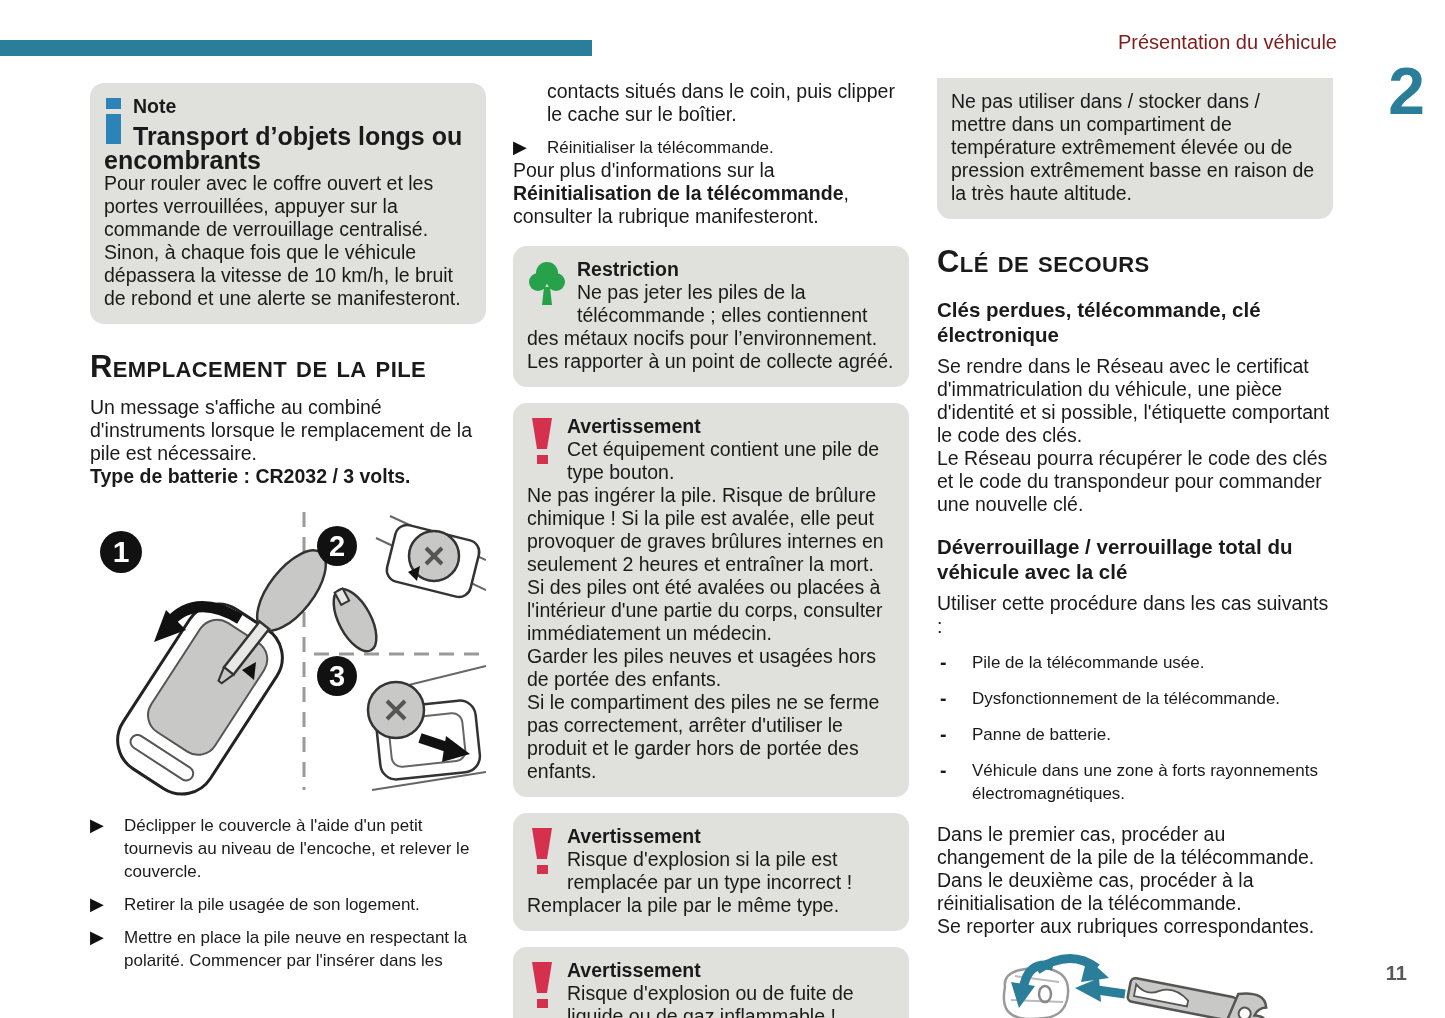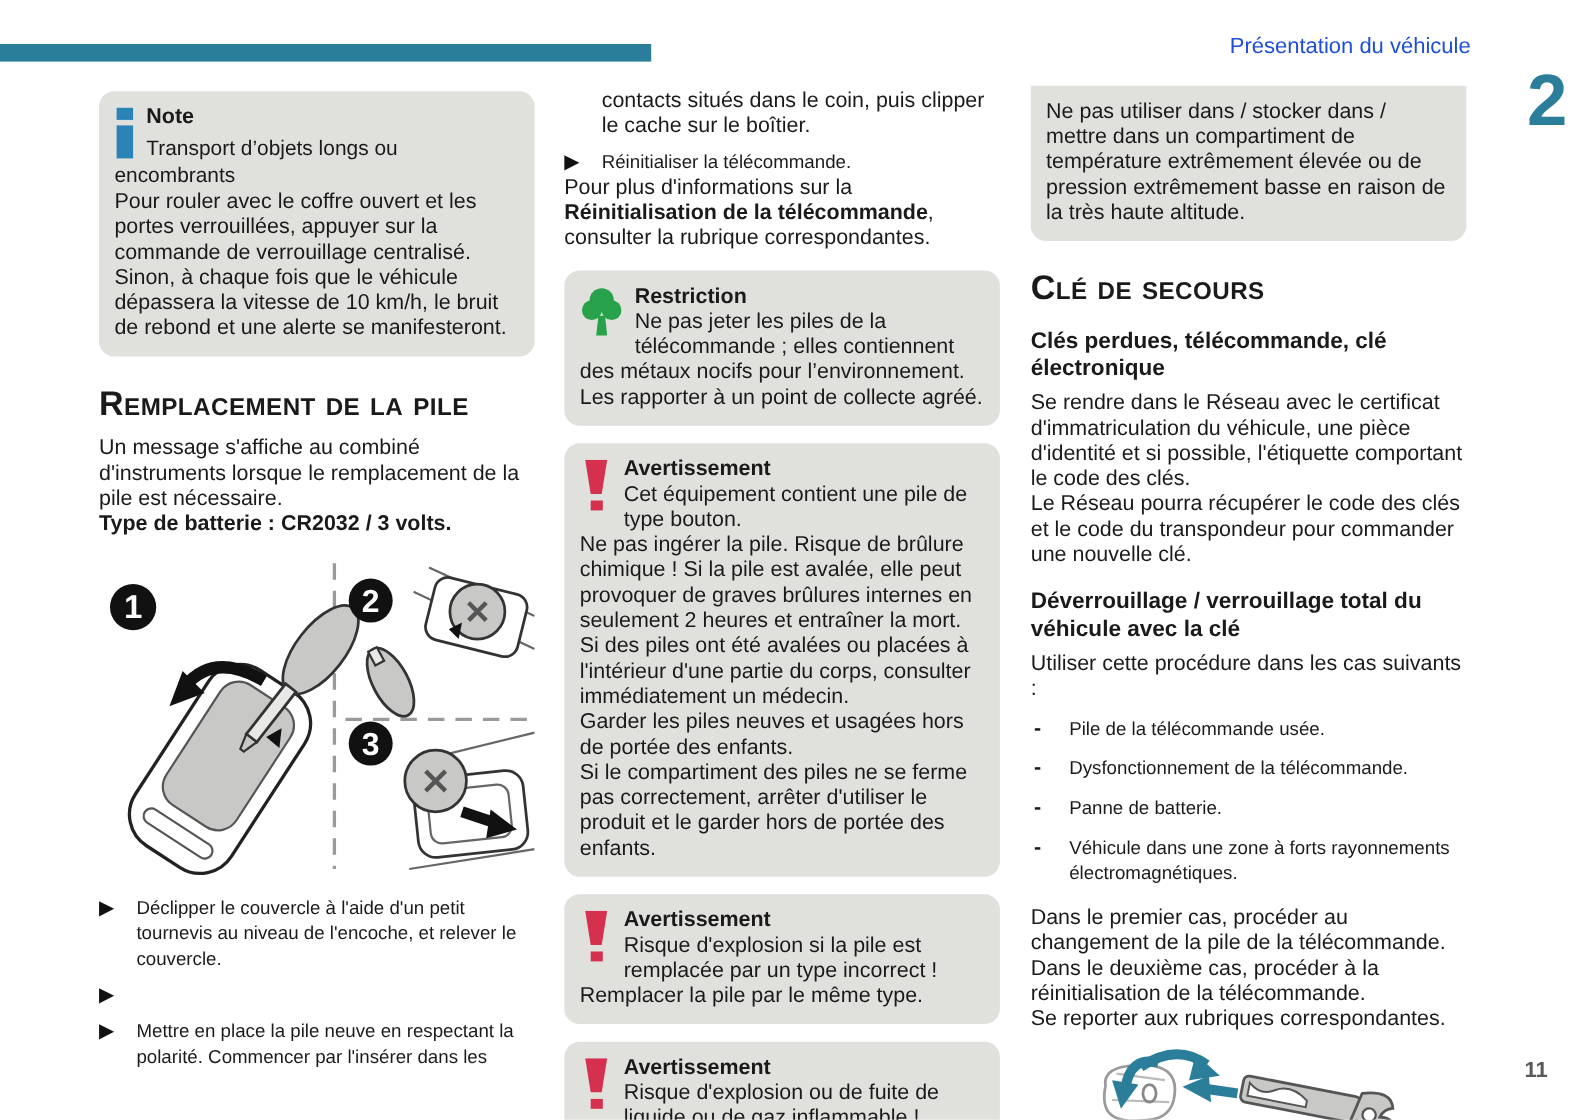--- a/index.html
+++ b/index.html
@@ -2,40 +2,40 @@
 <html><head>
 <meta charset="utf-8">
 <style>
   html,body{margin:0;padding:0;}
   body{
     width:1445px;height:1018px;position:relative;background:#ffffff;
     font-family:"Liberation Sans", sans-serif;color:#1a1a1a;overflow:hidden;
   }
   
   .topbar{position:absolute;left:0;top:40px;width:592px;height:16px;background:#2b7e99;}
-  .header-title{position:absolute;top:31px;right:108px;font-size:20px;color:#1d4ed8;}
+  .header-title{position:absolute;top:31px;right:108px;font-size:20px;color:#7f1d1d;}
   .chapter-num{position:absolute;top:58px;right:20px;font-size:66px;font-weight:bold;color:#2b7e99;line-height:1;}
   .pagenum{position:absolute;right:38px;top:962px;font-size:20px;font-weight:bold;color:#595959;}
 
   
   .col{position:absolute;top:80px;width:396px;}
   #col1{left:90px;} #col2{left:513px;} #col3{left:937px;}
 
   
   .gbox{background:#e0e0dc;border-radius:14px;padding:12px 14px 14px 14px;}
   .gbox.cut-bottom{border-radius:14px 14px 0 0;padding-bottom:8px;}
   .gbox.cut-top{border-radius:0 0 14px 14px;}
   .gbox::after{content:"";display:block;clear:both;}
 
   .box-icon{float:left;margin:3px 12px 4px 2px;}
   .icon-info .dot{display:block;width:15px;height:11px;background:#2b83b8;margin-bottom:5px;}
   .icon-info .stem{display:block;width:15px;height:30px;background:#2b83b8;}
 
   .box-title{font-weight:bold;font-size:19.5px;line-height:23px;}
-  .box-sub{font-weight:normal;font-size:19px;line-height:24px;margin-top:6px;}
+  .box-sub{font-weight:bold;font-size:25px;line-height:24px;margin-top:6px;}
   p.body{font-size:19.5px;line-height:23px;margin:0;} .mt12{margin-top:12px;} .mt16{margin-top:16px;}
 
   
   h1.section{font-variant:small-caps;font-weight:bold;font-size:31px;letter-spacing:0.4px;
              margin:26px 0 12px 0;line-height:34px;}
   h2.subsection{font-weight:bold;font-size:20.5px;line-height:25px;margin:18px 0 8px 0;}
 
   
   .brow{display:flex;margin-top:10px;}
   .bmark{flex:none;width:34px;font-size:18px;line-height:23px;color:#111;}
@@ -134,37 +134,38 @@
       </g>
     </svg>
   </div>
 
   <div class="brow" style="margin-top:18px;">
     <span class="bmark">▶</span>
     <span class="btext">Déclipper le couvercle à l'aide d'un petit tournevis au niveau de l'encoche, et relever le couvercle.</span>
   </div>
   <div class="brow">
     <span class="bmark">▶</span>
+    <span class="btext">Retirer la pile usagée de son logement.</span>
   </div>
   <div class="brow">
     <span class="bmark">▶</span>
     <span class="btext">Mettre en place la pile neuve en respectant la polarité. Commencer par l'insérer dans les</span>
   </div>
 </div>
 
 <div class="col" id="col2">
 
   <p class="body hang">contacts situés dans le coin, puis clipper le cache sur le boîtier.</p>
 
   <div class="brow">
     <span class="bmark">▶</span>
     <span class="btext">Réinitialiser la télécommande.</span>
   </div>
 
-  <p class="body mt16"><span>Pour plus d'informations sur la </span><span style="font-weight:bold;">Réinitialisation de la télécommande</span><span>, consulter la rubrique correspondantes.</span></p>
+  <p class="body mt16"><span>Pour plus d'informations sur la </span><span style="font-weight:bold;">Réinitialisation de la télécommande</span><span>, consulter la rubrique manifesteront.</span></p>
 
   <div class="gbox" style="margin-top:18px;">
     <span class="box-icon">
       <svg width="36" height="48" viewBox="0 0 36 48">
         <circle cx="18" cy="12" r="11" fill="#27a24a"></circle>
         <circle cx="9" cy="21" r="9" fill="#27a24a"></circle>
         <circle cx="27" cy="21" r="9" fill="#27a24a"></circle>
         <path d="M 15 26 L 21 26 L 23 44 L 13 44 Z" fill="#27a24a"></path>
       </svg>
     </span>

